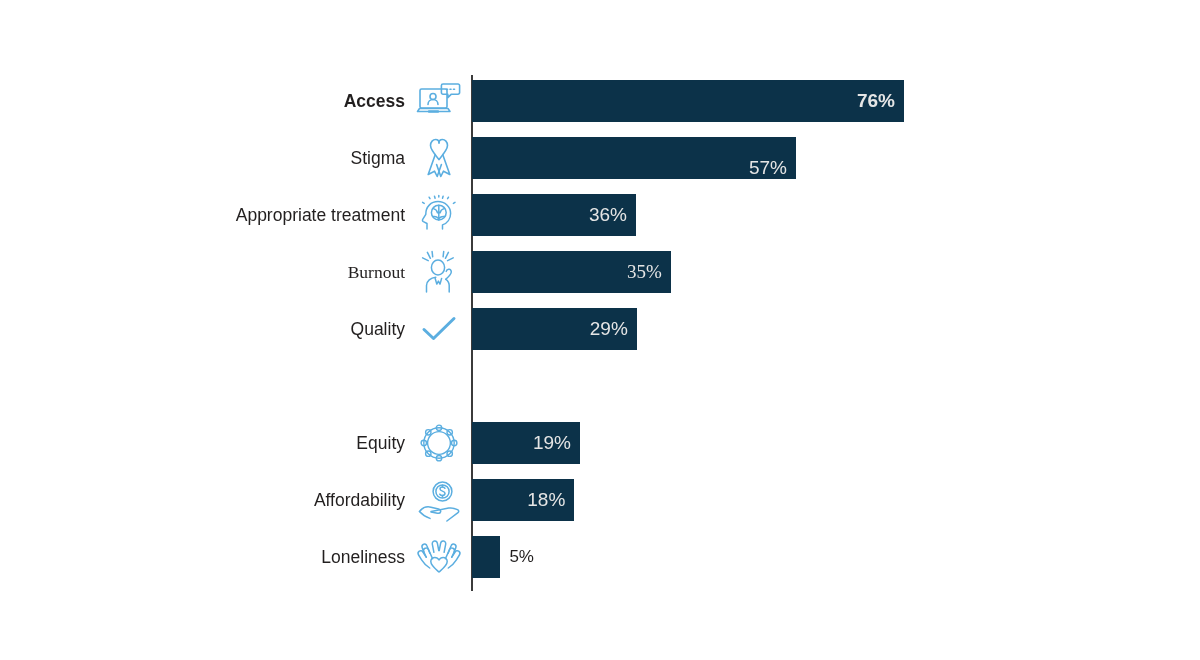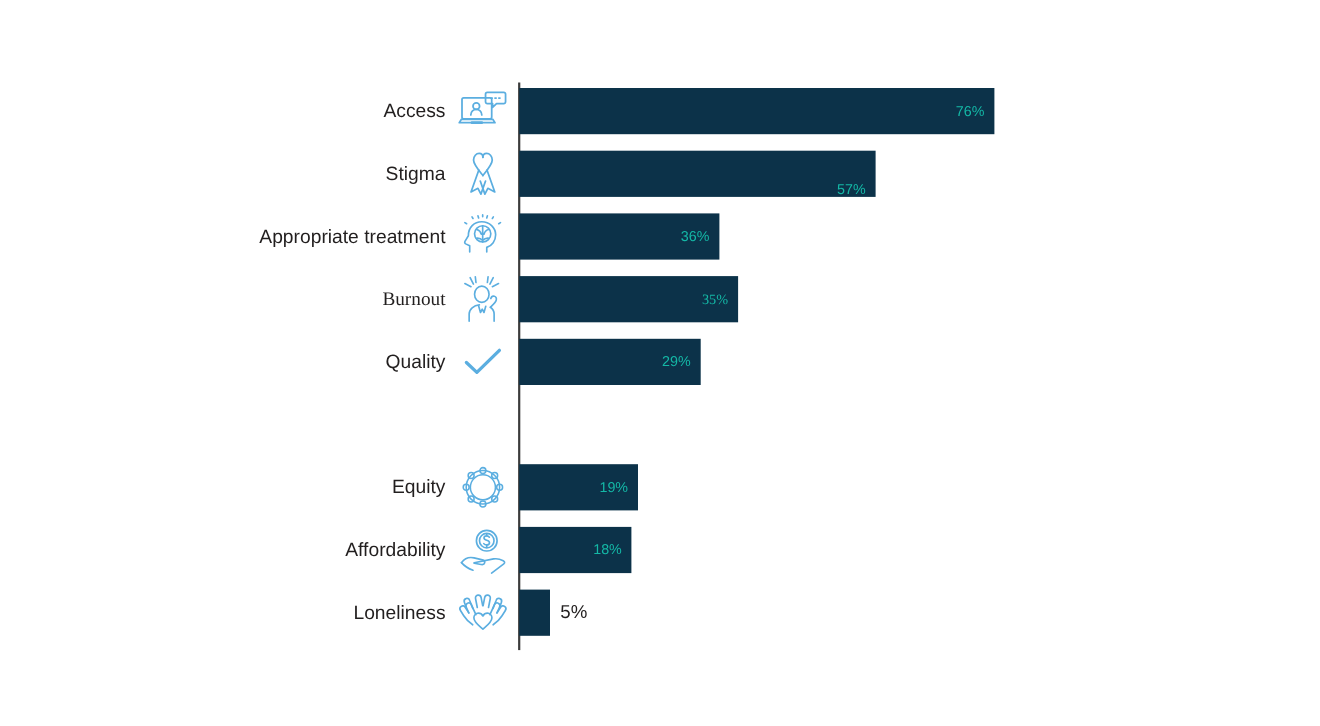--- a/index.html
+++ b/index.html
@@ -89,40 +89,40 @@
   .bar {
     height: 42px;
     background: #0C3249;
     display: flex;
     align-items: center;
     justify-content: flex-end;
     box-sizing: border-box;
   }
 
   .bar-value-in {
-    color: #14b8a6;
-    font-size: 13px;
+    color: #e5e5e5;
+    font-size: 19px;
     padding-right: 9px;
     white-space: nowrap;
   }
 
   .bar-value-out {
     color: #221f1f;
     font-size: 17px;
     padding-left: 9px;
     white-space: nowrap;
   }
 </style>
 </head>
 <body>
 
 <div id="chart-root">
   <div id="plot">
     <div class="axis-line"></div>
-  <div class="row" style="top: 72px;">
+  <div class="row" style="top: 72px; font-weight: bold;">
         <div class="cat-label">Access</div>
         <div class="cat-icon">
           <svg width="44" height="38" viewBox="0 0 44 38" fill="none" stroke="currentColor" stroke-width="1.6" stroke-linecap="round" stroke-linejoin="round">
       <rect x="3" y="7" width="27" height="19" rx="1.5"></rect>
       <path d="M0.5 29.5 L33 29.5 L31 26.5 L2.5 26.5 Z"></path>
       <line x1="12" y1="29.5" x2="21" y2="29.5" stroke-width="2.4"></line>
       <circle cx="16" cy="14.5" r="3"></circle>
       <path d="M11 22.5c0-3 2.4-5 5-5s5 2 5 5"></path>
       <path d="M26 2h15a1.6 1.6 0 0 1 1.6 1.6v7A1.6 1.6 0 0 1 41 12.2h-6.6l-3.6 3.4V12.2H26a1.6 1.6 0 0 1-1.6-1.6v-7A1.6 1.6 0 0 1 26 2Z"></path>
       <line x1="29.5" y1="7.2" x2="30.5" y2="7.2"></line>
@@ -157,21 +157,21 @@
         <div class="cat-icon">
           <svg width="40" height="40" viewBox="0 0 40 40" fill="none" stroke="currentColor" stroke-width="1.5" stroke-linecap="round" stroke-linejoin="round">
       <path d="M8 34 v-5.5 l-3.6-1.8 c-.9-.5-1.2-1.5-.7-2.3 l3.1-5.1 C6.7 11.8 12 6.6 19 6.6 c7 0 12.6 5.3 12.6 11.9 0 5.3-3.3 9.8-8.1 11.4 V34"></path>
       <circle cx="19.8" cy="17.6" r="7.4"></circle>
       <path d="M19.8 10.2 v14.8 M14.5 13.6 c2.2.6 3.6 2.1 4 4.2 M25.1 13.6 c-2.2.6-3.6 2.1-4 4.2 M14 21.6 c2.4-.4 4.4.5 5.8 2.1 M25.6 21.6 c-2.4-.4-4.4.5-5.8 2.1"></path>
       <path d="M19.8 2 v-1.6 M11 3.6 l-.9-1.4 M28.6 3.6 l.9-1.4 M5.2 8.4 L3.6 7.4 M34.4 8.4 l1.6-1"></path>
       <path d="M15.5 1.2 l.6 2 M24.1 1.2 l-.6 2"></path>
     </svg>
         </div>
         <div class="bar-wrap">
-          <div class="bar" style="width: 182px; background: rgb(12, 50, 73);">
+          <div class="bar" style="width: 164px; background: rgb(12, 50, 73);">
             <span class="bar-value-in">36%</span>
           </div>
         </div>
       </div>
       <div class="row" style="top: 243px; font-family: Liberation Serif, serif;">
         <div class="cat-label">Burnout</div>
         <div class="cat-icon">
           <svg width="40" height="42" viewBox="0 0 40 42" fill="none" stroke="currentColor" stroke-width="1.5" stroke-linecap="round" stroke-linejoin="round">
       <ellipse cx="19" cy="16.5" rx="6.6" ry="7.4"></ellipse>
       <path d="M7.5 41 v-6.5 c0-4.6 4.2-7.8 9.3-8.3 M30.2 41 v-6.5 c0-2.6-1.3-4.8-3.4-6.2"></path>

